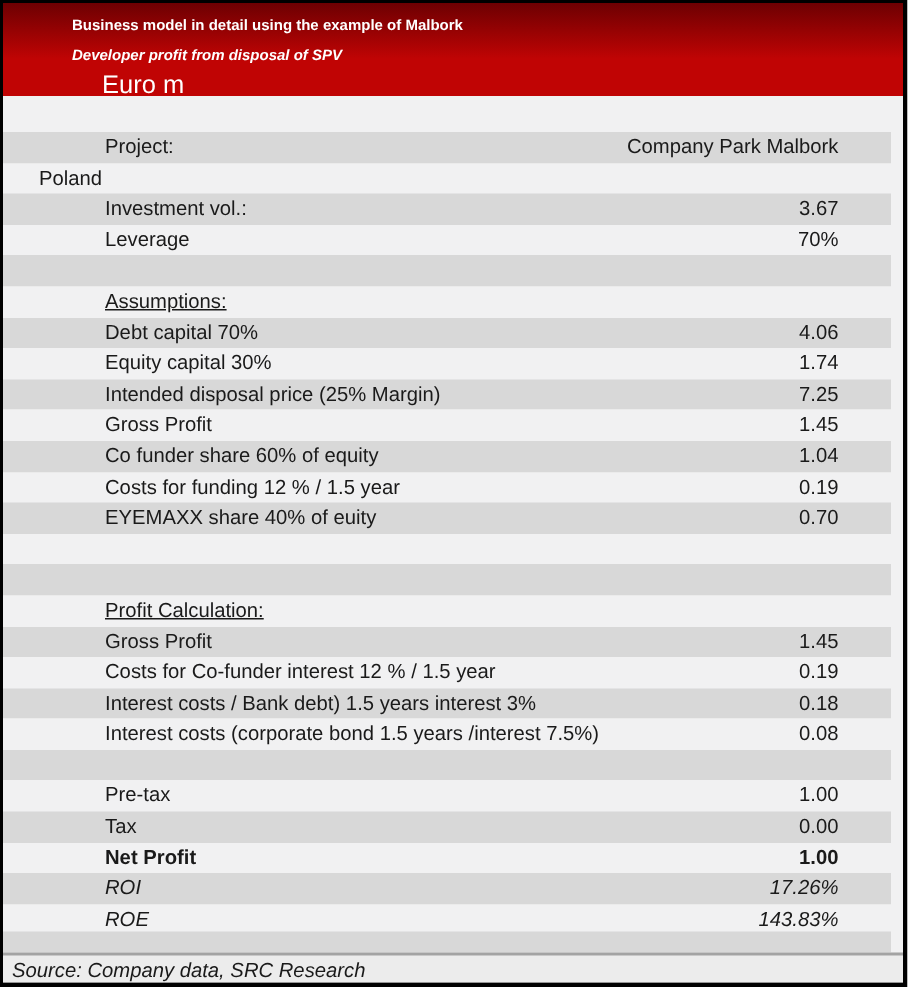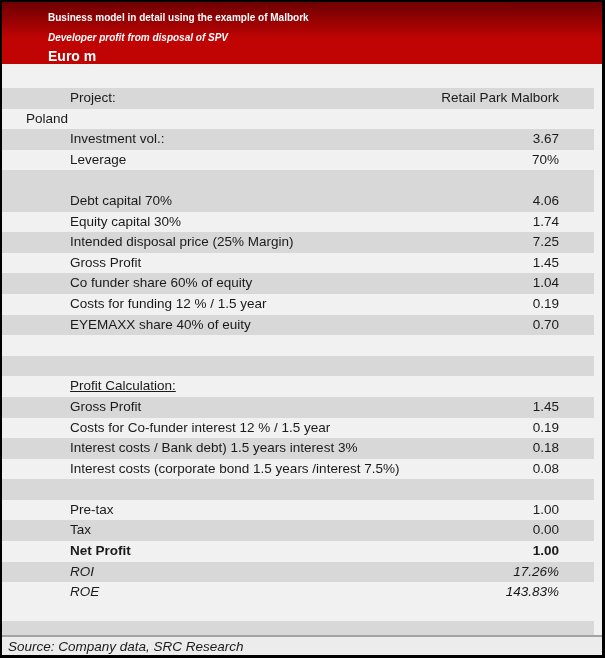--- a/index.html
+++ b/index.html
@@ -34,25 +34,26 @@
   }
   .header .subtitle {
     font-size: 10px;
     font-weight: bold;
     font-style: italic;
     margin-top: 4px;
     line-height: 15px;
     white-space: nowrap;
   }
   .header .unit {
-    font-size: 14px;
-    font-weight: bold;
+    font-size: 17px;
+    font-weight: normal;
     margin-top: 4px;
     line-height: 15px;
     white-space: nowrap;
+    margin-left: 20px;
   }
 
   
   .gap { height: 24px; width: 100%; }
 
   
   .table { width: 100%; }
   .row {
     height: 20.6px;
     width: calc(100% - 8px);
@@ -99,35 +100,39 @@
     <div class="title">Business model in detail using the example of Malbork</div>
     <div class="subtitle">Developer profit from disposal of SPV</div>
     <div class="unit">Euro m</div>
   </div>
 
   <div class="gap"></div>
 
   <div class="table">
       <div class="row dark normal">
         <span class="label">Project:</span>
-        <span class="value">Retail Park Malbork</span>
+        <span class="value">Company Park Malbork</span>
       </div>
       <div class="row light normal">
         <span class="value">Poland</span>
       </div>
       <div class="row dark normal">
         <span class="label">Investment vol.:</span>
         <span class="value">3.67</span>
       </div>
       <div class="row light normal">
         <span class="label">Leverage</span>
         <span class="value">70%</span>
       </div>
       <div class="row dark empty">
         <span class="label"></span>
+        <span class="value"></span>
+      </div>
+      <div class="row light section">
+        <span class="label">Assumptions:</span>
         <span class="value"></span>
       </div>
       <div class="row dark normal">
         <span class="label">Debt capital 70%</span>
         <span class="value">4.06</span>
       </div>
       <div class="row light normal">
         <span class="label">Equity capital 30%</span>
         <span class="value">1.74</span>
       </div>

